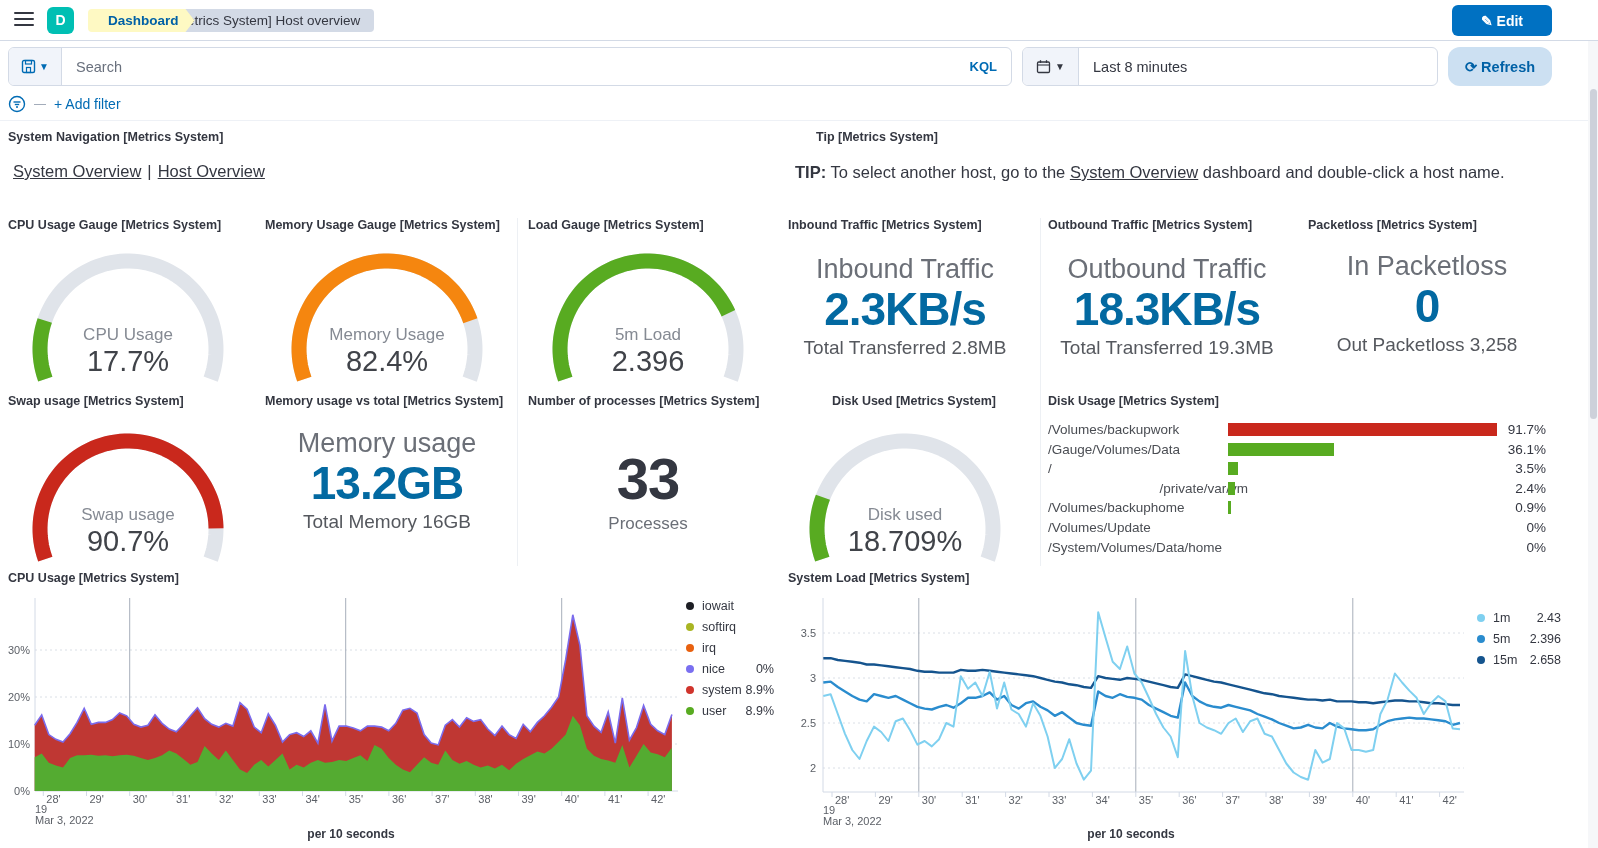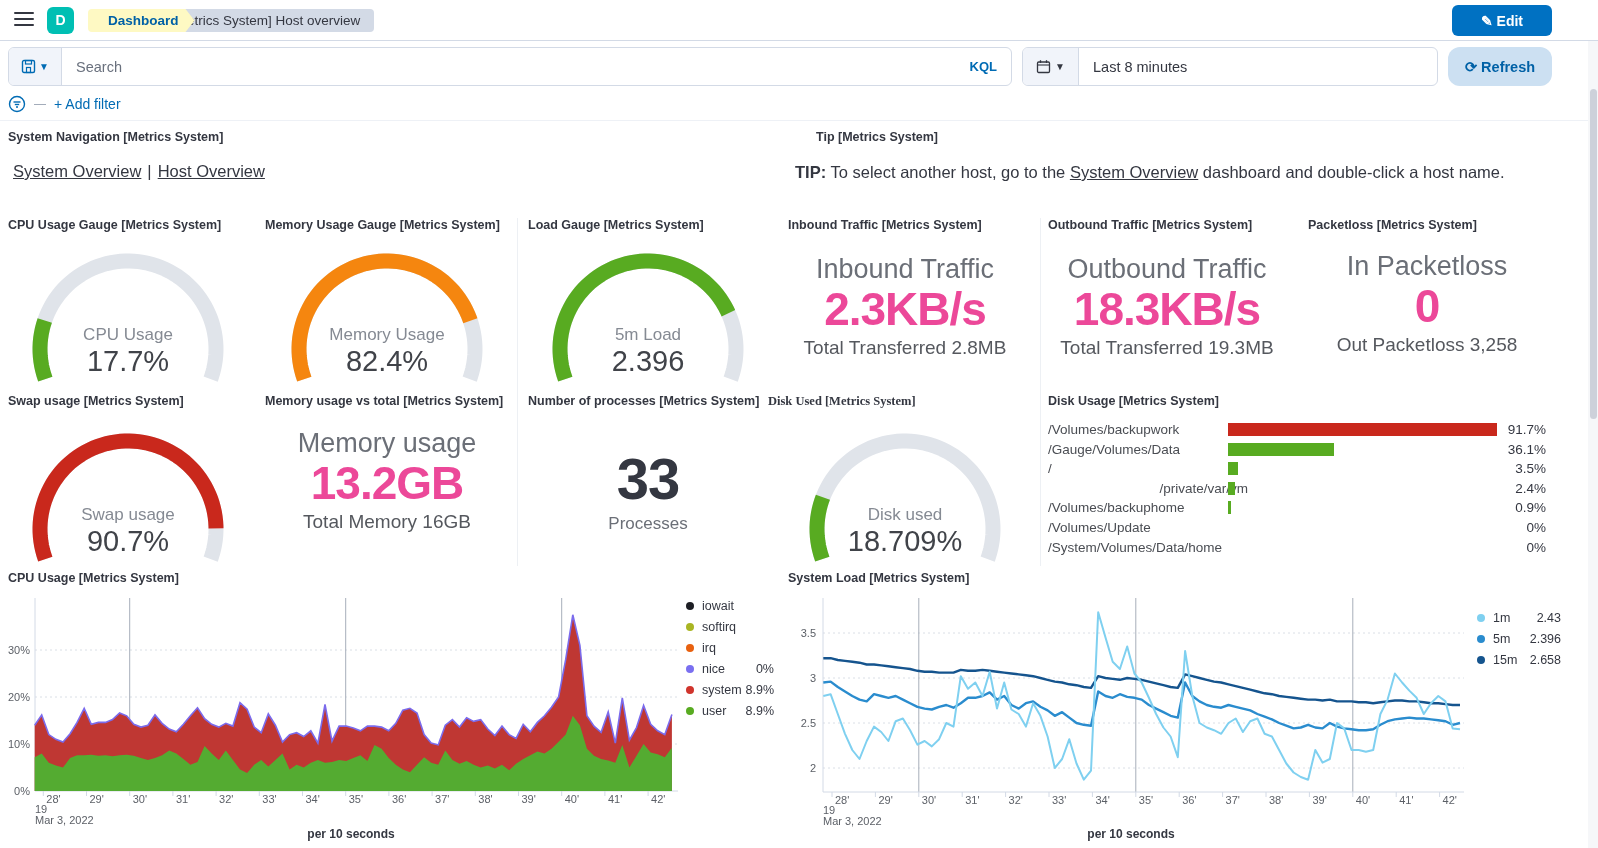--- a/index.html
+++ b/index.html
@@ -48,21 +48,21 @@
   .ptitle { position:absolute; font-size:12.5px; font-weight:700; color:#343741; white-space:nowrap; }
   .navlinks { position:absolute; left:13px; top:162px; font-size:16.5px; color:#343741; }
   .navlinks a { color:#343741; text-decoration:underline; cursor:pointer; }
   .navlinks .sep { text-decoration:none; margin:0 6px; }
   .tiptext { position:absolute; left:795px; top:163px; font-size:16.5px; color:#343741; }
   .tiptext b { font-weight:700; }
   .tiptext a { color:#343741; text-decoration:underline; cursor:pointer; }
   .gauge { position:absolute; width:220px; height:175px; }
   .metric { position:absolute; width:280px; text-align:center; }
   .metric .m-label { font-size:27px; color:#6b6f77; line-height:30px; }
-  .metric .m-value { font-size:46px; font-weight:700; color:#ec4899; line-height:50px; letter-spacing:-1px; }
+  .metric .m-value { font-size:46px; font-weight:700; color:#0369a1; line-height:50px; letter-spacing:-1px; }
   .metric .m-sub   { font-size:19px; color:#55585e; line-height:23px; margin-top:2px; }
   .metric.processes .m-value { font-size:58px; line-height:62px; color:#343741; }
   .metric.processes .m-sub { font-size:17px; color:#6b6f77; }
   .disk-row { position:absolute; height:19.6px; }
   .disk-label { position:absolute; left:1048px; width:200px; font-size:13.5px; color:#4a4d53; line-height:19.6px; }
   .disk-bar { position:absolute; left:1228px; height:13px; margin-top:3px; }
   .disk-val { position:absolute; left:1460px; width:86px; text-align:right; font-size:13.5px; color:#343741; line-height:19.6px; }
   .vdiv { position:absolute; width:1px; background:#edf0f4; }
   
   svg text { font-family:"Liberation Sans", sans-serif; }
@@ -147,21 +147,21 @@
     <div class="ptitle" style="left: 788px; top: 130px; margin-left: 28px;">Tip [Metrics System]</div>
     <div class="ptitle" style="left: 8px; top: 218px;">CPU Usage Gauge [Metrics System]</div>
     <div class="ptitle" style="left: 265px; top: 218px;">Memory Usage Gauge [Metrics System]</div>
     <div class="ptitle" style="left: 528px; top: 218px;">Load Gauge [Metrics System]</div>
     <div class="ptitle" style="left: 788px; top: 218px;">Inbound Traffic [Metrics System]</div>
     <div class="ptitle" style="left: 1048px; top: 218px;">Outbound Traffic [Metrics System]</div>
     <div class="ptitle" style="left: 1308px; top: 218px;">Packetloss [Metrics System]</div>
     <div class="ptitle" style="left: 8px; top: 394px;">Swap usage [Metrics System]</div>
     <div class="ptitle" style="left: 265px; top: 394px;">Memory usage vs total [Metrics System]</div>
     <div class="ptitle" style="left: 528px; top: 394px;">Number of processes [Metrics System]</div>
-    <div class="ptitle" style="left: 768px; top: 394px; font-family: Liberation Serif, serif;">Disk Used [Metrics System]</div>
+    <div class="ptitle" style="left: 832px; top: 394px;">Disk Used [Metrics System]</div>
     <div class="ptitle" style="left: 1048px; top: 394px;">Disk Usage [Metrics System]</div>
     <div class="ptitle" style="left: 8px; top: 571px;">CPU Usage [Metrics System]</div>
     <div class="ptitle" style="left: 788px; top: 571px;">System Load [Metrics System]</div>
   </div>
 <div id="gauges">
     <div class="gauge" style="left: 18px; top: 244px;"><svg width="220" height="175" viewBox="0 0 220 175">
         <path d="M27.31 135.10L25.85 130.73L24.61 126.29L23.62 121.79L22.86 117.25L22.33 112.67L22.05 108.07L22.01 103.46L22.21 98.86L22.66 94.28L23.34 89.72L24.26 85.20L25.41 80.74L26.79 76.35L28.41 72.03L30.24 67.81L32.30 63.69L34.57 59.68L37.04 55.79L39.72 52.04L42.59 48.43L45.64 44.98L48.87 41.70L52.27 38.59L55.82 35.66L59.53 32.91L63.37 30.37L67.34 28.03L71.42 25.91L75.62 24.00L79.90 22.31L84.27 20.85L88.71 19.61L93.21 18.62L97.75 17.86L102.33 17.33L106.93 17.05L111.54 17.01L116.14 17.21L120.72 17.66L125.28 18.34L129.80 19.26L134.26 20.41L138.65 21.79L142.97 23.41L147.19 25.24L151.31 27.30L155.32 29.57L159.21 32.04L162.96 34.72L166.57 37.59L170.02 40.64L173.30 43.87L176.41 47.27L179.34 50.82L182.09 54.53L184.63 58.37L186.97 62.34L189.09 66.42L191.00 70.62L192.69 74.90L194.15 79.27L195.39 83.71L196.38 88.21L197.14 92.75L197.67 97.33L197.95 101.93L197.99 106.54L197.79 111.14L197.34 115.72L196.66 120.28L195.74 124.80L194.59 129.26L193.21 133.65L192.69 135.10" stroke="#e0e4ea" stroke-width="15" fill="none"></path>
         <path d="M27.31 135.10L25.85 130.73L24.61 126.29L23.62 121.79L22.86 117.25L22.33 112.67L22.05 108.07L22.01 103.46L22.21 98.86L22.66 94.28L23.34 89.72L24.26 85.20L25.41 80.74L26.76 76.44" stroke="#58ab21" stroke-width="15" fill="none"></path>
         <text x="110" y="96" text-anchor="middle" font-size="17" fill="#858a93">CPU Usage</text>
         <text x="110" y="127" text-anchor="middle" font-size="29" fill="#404349">17.7%</text>

